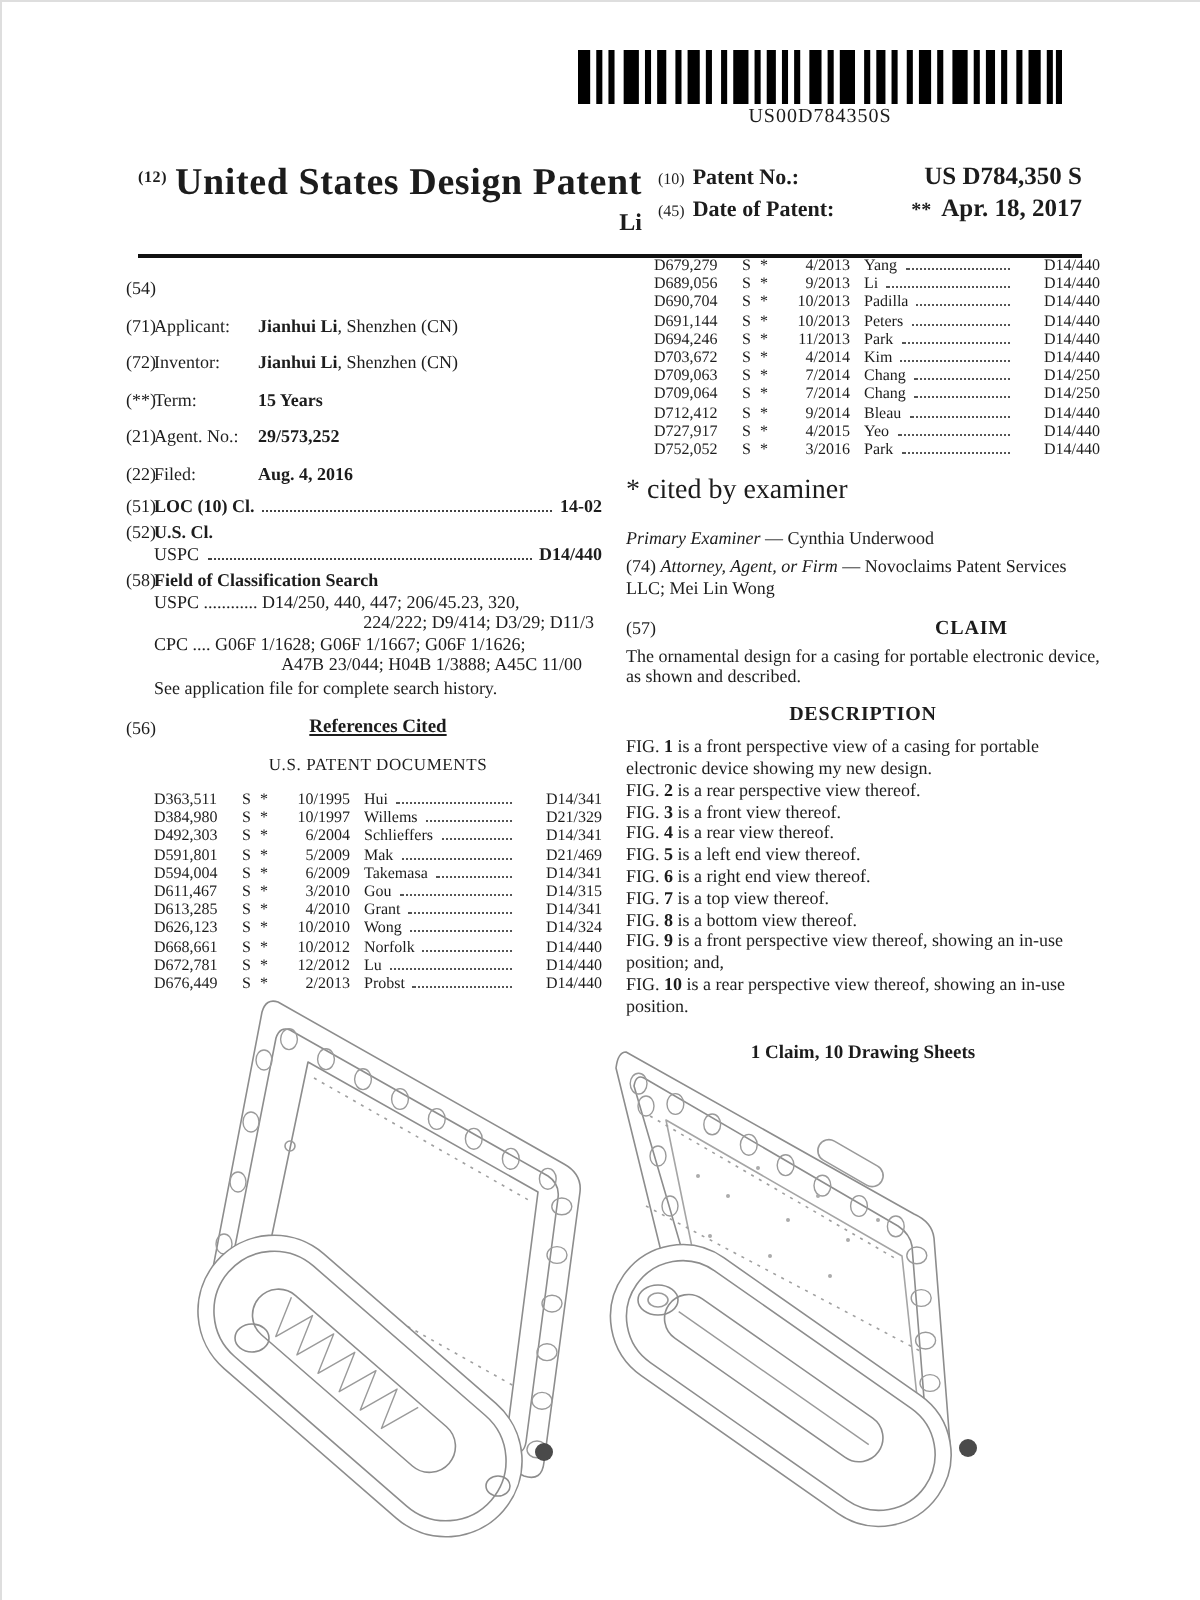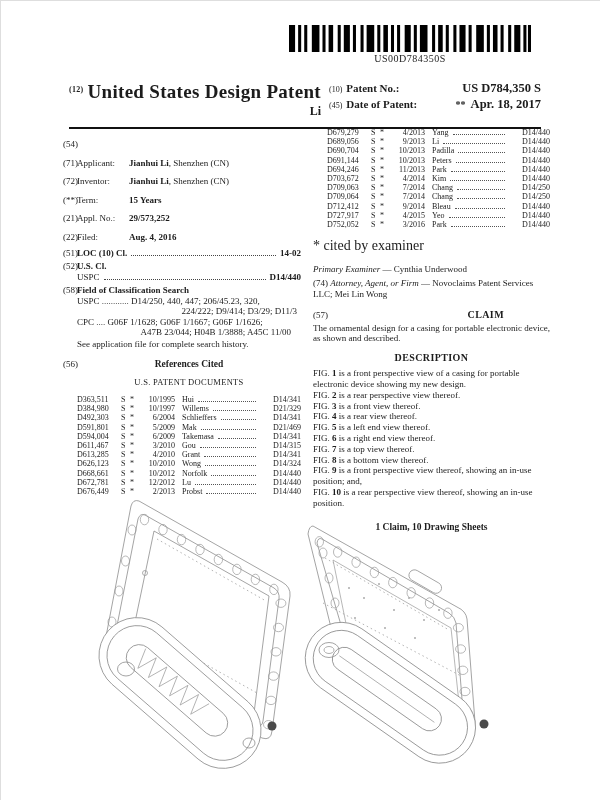--- a/index.html
+++ b/index.html
@@ -26,21 +26,21 @@
   .field{display:flex;font-size:9px;line-height:11px;margin-bottom:7.5px;}
   .fnum{width:14px;flex:none;}
   .fbody{flex:1;min-width:0;}
   .lbl{display:inline-block;min-width:52px;}
   b{font-weight:bold;}
   .lead{flex:1;border-bottom:1px dotted #444;margin:0 4px 2px 4px;}
   .row{display:flex;align-items:baseline;}
   .rt{text-align:right;}
   .center{text-align:center;}
   .fcs-line{line-height:10.5px;}
-  .refs-head{font-size:9.5px;font-weight:bold;}
+  .refs-head{font-size:9.5px;font-weight:bold;text-decoration:underline;}
   .refs-sub{font-size:8.5px;margin-top:7px;letter-spacing:.3px;}
   
   .citations{margin:7px 0 0 14px;}
   .crow{display:flex;align-items:baseline;font-size:8px;line-height:9.2px;white-space:nowrap;}
   .cno{width:44px;}
   .ck{width:9px;}
   .cs{width:9px;}
   .cd{width:36px;text-align:right;margin-right:7px;}
   .cl{flex:1;border-bottom:1px dotted #555;margin:0 3px 1.5px 4px;}
   .cc{width:42px;text-align:right;}
@@ -143,21 +143,21 @@
       <div class="fbody"><span class="lbl">Inventor:</span><b>Jianhui Li</b><span>, Shenzhen (CN)</span></div>
     </div>
 
     <div class="field">
       <span class="fnum">(**)</span>
       <div class="fbody"><span class="lbl">Term:</span><b>15 Years</b></div>
     </div>
 
     <div class="field">
       <span class="fnum">(21)</span>
-      <div class="fbody"><span class="lbl">Appl. No.:</span><b>29/573,252</b></div>
+      <div class="fbody"><span class="lbl">Agent. No.:</span><b>29/573,252</b></div>
     </div>
 
     <div class="field" style="margin-bottom:5px">
       <span class="fnum">(22)</span>
       <div class="fbody"><span class="lbl">Filed:</span><b>Aug. 4, 2016</b></div>
     </div>
 
     <div class="field" style="margin-bottom:2px">
       <span class="fnum">(51)</span>
       <div class="fbody row">

